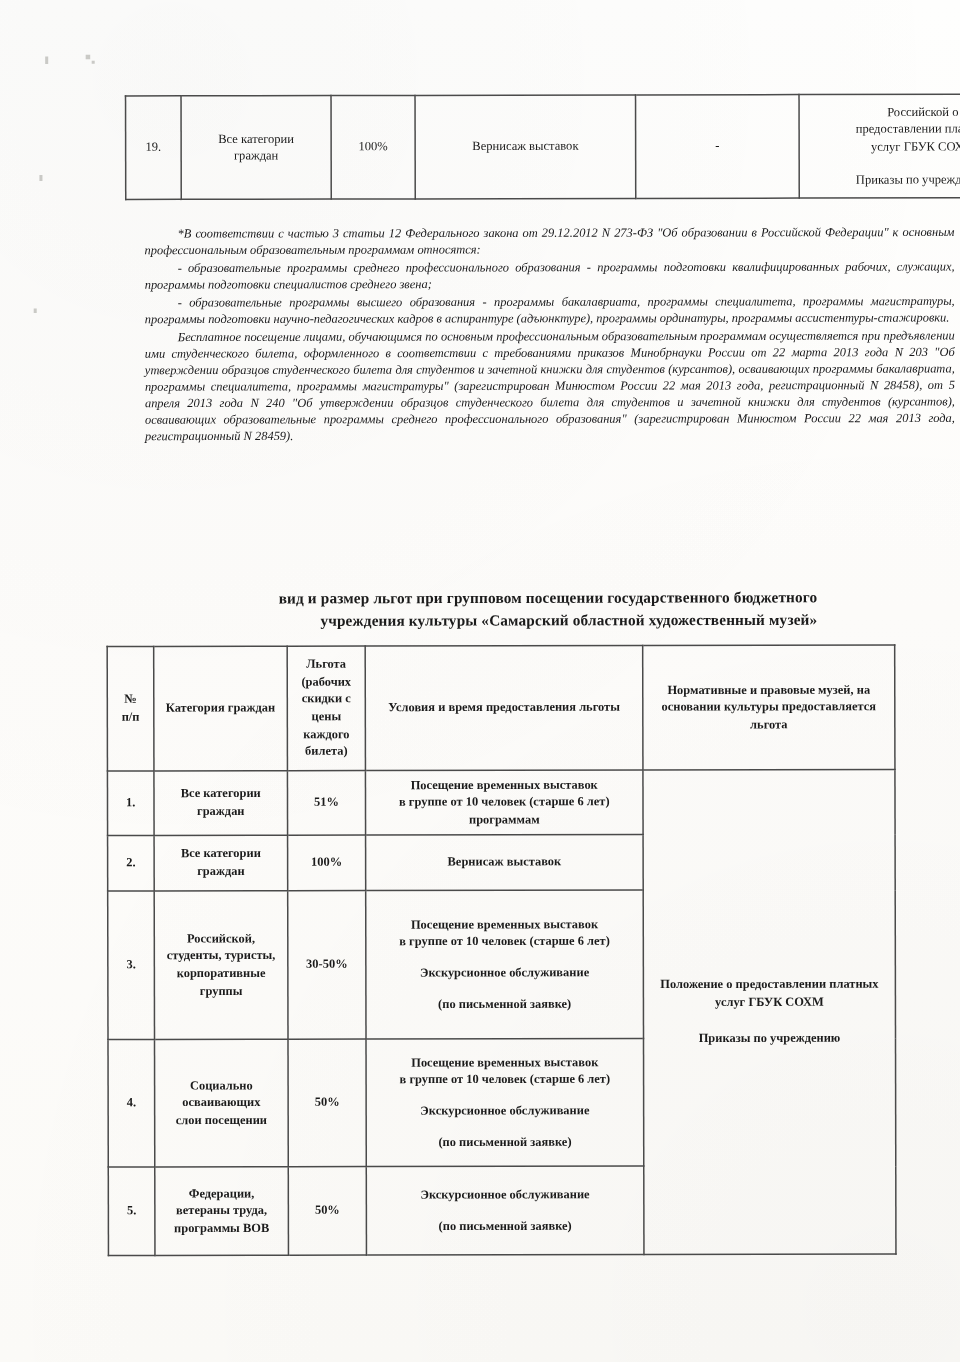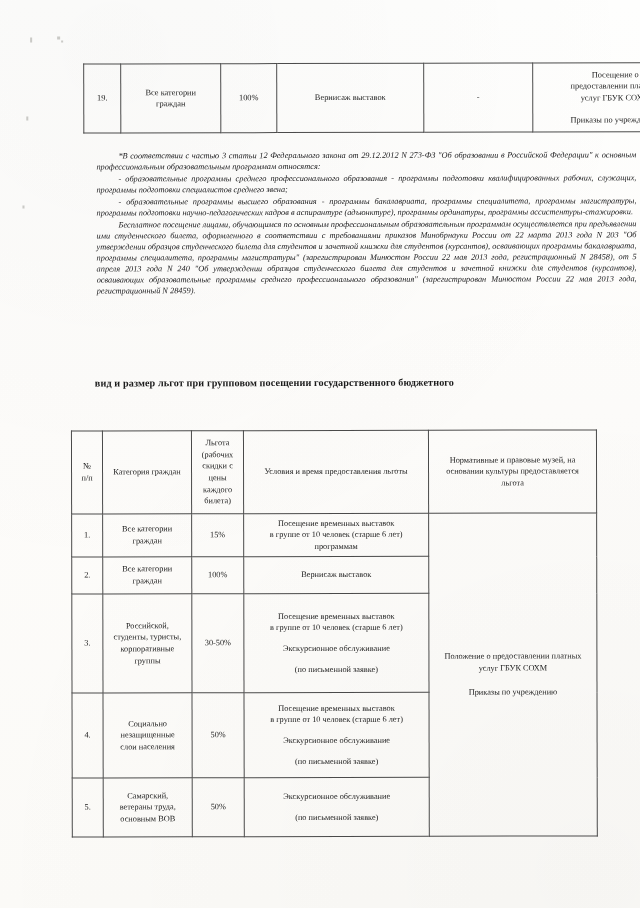--- a/index.html
+++ b/index.html
@@ -87,23 +87,23 @@
     text-indent: 22px;
   }
   .notes p.blockpar {
     text-indent: 22px;
   }
 
   
   .doc-heading {
     position: absolute;
     left: 95px;
-    top: 375px;
+    top: 392px;
     width: 450px;
-    text-align: left;
+    text-align: right;
     font-weight: bold;
     font-size: 10.2px;
     line-height: 1.5;
     letter-spacing: .1px;
   }
 
   
   .table-main {
     position: absolute;
     left: 71px;
@@ -113,21 +113,21 @@
     table-layout: fixed;
   }
   .table-main td,
   .table-main th {
     border: 1px solid #4a4a4a;
     font-size: 8.3px;
     line-height: 1.4;
     text-align: center;
     vertical-align: middle;
     padding: 3px 2px;
-    font-weight: normal;
+    font-weight: bold;
   }
   .m-num  { width: 26px; }
   .m-cat  { width: 84px; margin-left: 12px; }
   .m-disc { width: 47px; }
   .m-cond { width: 180px; }
   .m-acts { width: 163px; }
 
   .table-main thead td { height: 76px; }
   .hdr-narrow { line-height: 1.28; }
 
@@ -170,39 +170,40 @@
       <tr>
         <td class="c-num">19.</td>
         <td class="c-cat">
           <span>Все категории</span><br>
           <span>граждан</span>
         </td>
         <td class="c-disc">100%</td>
         <td class="c-cond">Вернисаж выставок</td>
         <td class="c-time">-</td>
         <td class="c-acts">
-          <span>Посещение о</span><br>
+          <span>Российской о</span><br>
           <span>предоставлении платных</span><br>
           <span>услуг ГБУК СОХМ</span>
           <span class="acts-gap"></span>
           <span>Приказы по учреждению</span>
         </td>
       </tr>
     </tbody>
   </table>
 
   <div class="notes">
     <p class="blockpar">*В соответствии с частью 3 статьи 12 Федерального закона от 29.12.2012 N 273-ФЗ "Об образовании в Российской Федерации" к основным профессиональным образовательным программам относятся:</p>
     <p class="blockpar">- образовательные программы среднего профессионального образования - программы подготовки квалифицированных рабочих, служащих, программы подготовки специалистов среднего звена;</p>
     <p class="blockpar">- образовательные программы высшего образования - программы бакалавриата, программы специалитета, программы магистратуры, программы подготовки научно-педагогических кадров в аспирантуре (адъюнктуре), программы ординатуры, программы ассистентуры-стажировки.</p>
     <p class="blockpar">Бесплатное посещение лицами, обучающимся по основным профессиональным образовательным программам осуществляется при предъявлении ими студенческого билета, оформленного в соответствии с требованиями приказов Минобрнауки России от 22 марта 2013 года N 203 "Об утверждении образцов студенческого билета для студентов и зачетной книжки для студентов (курсантов), осваивающих программы бакалавриата, программы специалитета, программы магистратуры" (зарегистрирован Минюстом России 22 мая 2013 года, регистрационный N 28458), от 5 апреля 2013 года N 240 "Об утверждении образцов студенческого билета для студентов и зачетной книжки для студентов (курсантов), осваивающих образовательные программы среднего профессионального образования" (зарегистрирован Минюстом России 22 мая 2013 года, регистрационный N 28459).</p>
   </div>
 
   <div class="doc-heading">
     <span>вид и размер льгот при групповом посещении государственного бюджетного</span><br>
+    <span>учреждения культуры «Самарский областной художественный музей»</span>
   </div>
 
   <table class="table-main">
     <thead>
       <tr>
         <td class="m-num">
           <span>№</span><br>
           <span>п/п</span>
         </td>
         <td class="m-cat">Категория граждан</td>
@@ -223,21 +224,21 @@
       </tr>
     </thead>
     <tbody>
 
       <tr class="row-1">
         <td>1.</td>
         <td>
           <span>Все категории</span><br>
           <span>граждан</span>
         </td>
-        <td>15%</td>
+        <td>51%</td>
         <td>
           <span class="cond-block">Посещение временных выставок</span>
           <span class="cond-block">в группе от 10 человек (старше 6 лет)</span>
           <span class="cond-block">программам</span>
         </td>
         <td class="acts-cell" rowspan="5">
           <span class="cond-block">Положение о предоставлении платных</span>
           <span class="cond-block">услуг ГБУК СОХМ</span>
           <span class="cond-block acts-line2">Приказы по учреждению</span>
         </td>
@@ -269,40 +270,40 @@
           <span class="cond-block">Экскурсионное обслуживание</span>
           <span class="cond-sp"></span>
           <span class="cond-block">(по письменной заявке)</span>
         </td>
       </tr>
 
       <tr class="row-4">
         <td>4.</td>
         <td>
           <span>Социально</span><br>
-          <span>незащищенные</span><br>
-          <span>слои населения</span>
+          <span>осваивающих</span><br>
+          <span>слои посещении</span>
         </td>
         <td>50%</td>
         <td>
           <span class="cond-block">Посещение временных выставок</span>
           <span class="cond-block">в группе от 10 человек (старше 6 лет)</span>
           <span class="cond-sp"></span>
           <span class="cond-block">Экскурсионное обслуживание</span>
           <span class="cond-sp"></span>
           <span class="cond-block">(по письменной заявке)</span>
         </td>
       </tr>
 
       <tr class="row-5">
         <td>5.</td>
         <td>
-          <span>Самарский,</span><br>
+          <span>Федерации,</span><br>
           <span>ветераны труда,</span><br>
-          <span>основным ВОВ</span>
+          <span>программы ВОВ</span>
         </td>
         <td>50%</td>
         <td>
           <span class="cond-block">Экскурсионное обслуживание</span>
           <span class="cond-sp"></span>
           <span class="cond-block">(по письменной заявке)</span>
         </td>
       </tr>
 
     </tbody>

